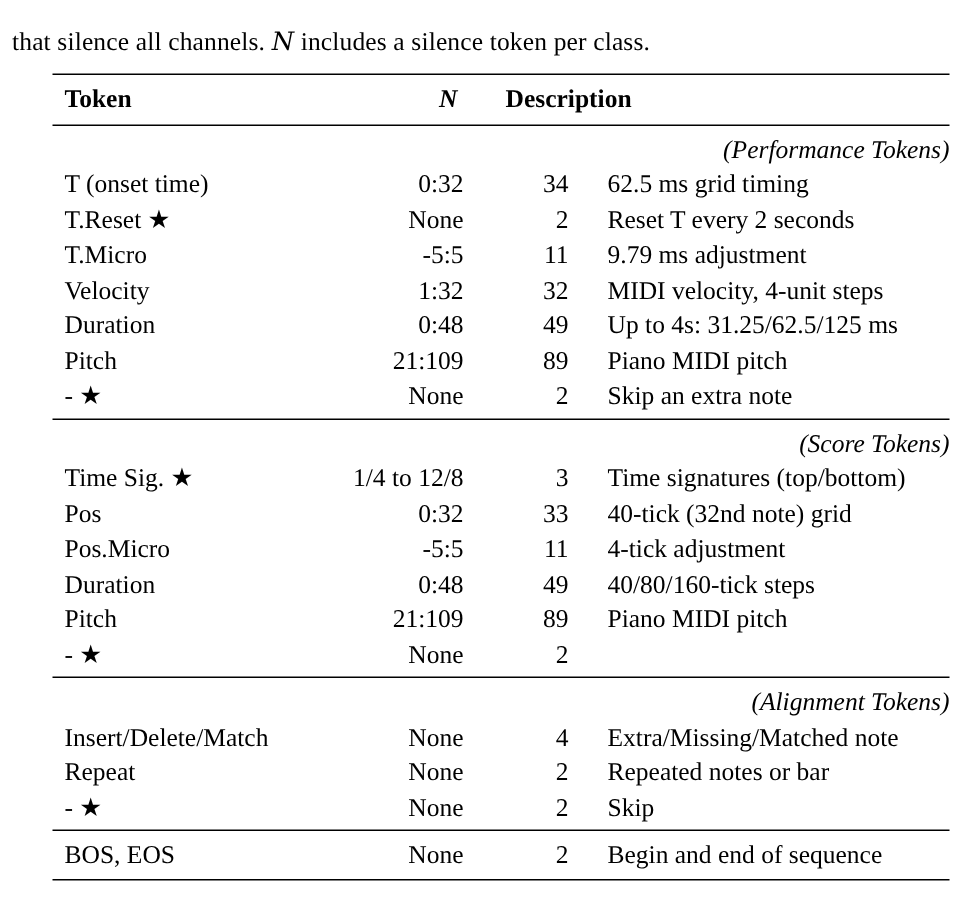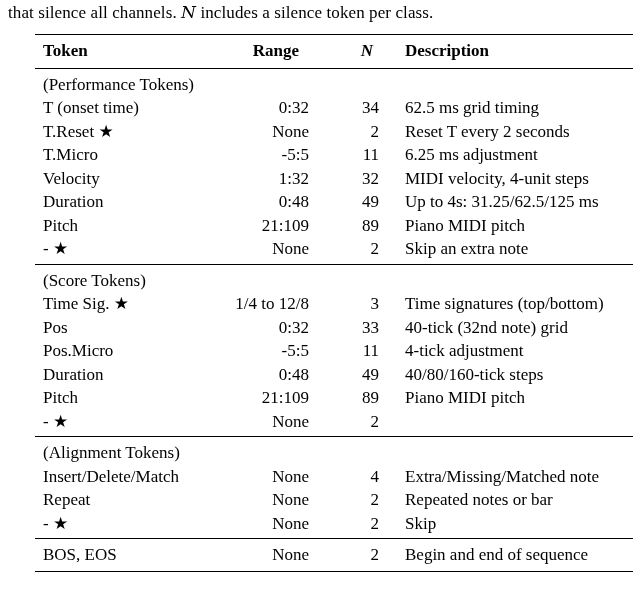--- a/index.html
+++ b/index.html
@@ -7,21 +7,21 @@
     padding: 0;
     background: #ffffff;
     color: #000000;
     font-family: "Liberation Serif", "DejaVu Serif", serif;
     font-size: 17px;
   }
   .page {
     width: 640px;
     height: 598px;
     box-sizing: border-box;
-    padding: 0 7px;
+    padding: 16px 7px;
     overflow: hidden;
     background: #fff;
   }
   .caption {
     padding: 1px 1px 0 1px;
     line-height: 22px;
     margin-bottom: 10px;
     letter-spacing: 0.1px;
   }
   .caption .math-var {
@@ -48,38 +48,39 @@
   .header-row { font-weight: bold; padding: 2px 0 2px 0; }
   .header-row .cell-range { padding-right: 14px; }
   .header-row .cell-n { padding-right: 8px; font-style: italic; }
 
   .rule {
     border: 0;
     border-top: 1.2px solid #000;
     margin: 3px 0 4px 0;
   }
   .section-label {
+    font-style: italic;
     grid-column: 1 / -1;
     padding-left: 8px;
+    text-align: right;
   }
 </style>
 </head>
 <body>
 
 <div class="page">
 
   <div class="caption">
     <span>that silence all channels. </span><span class="math-var">N</span><span> includes a silence token per class.</span>
   </div>
 
   <div class="paper-table">
 
     <div class="row header-row">
       <div class="cell-token">Token</div>
-      <div class="cell-range">Range</div>
       <div class="cell-n">N</div>
       <div class="cell-desc">Description</div>
     </div>
 
     <hr class="rule">
 
     <div id="sections">
         <div class="row">
           <div class="section-label">(Performance Tokens)</div>
         </div>
@@ -92,21 +93,21 @@
         <div class="row">
           <div class="cell-token">T.Reset ★</div>
           <div class="cell-range">None</div>
           <div class="cell-n">2</div>
           <div class="cell-desc">Reset T every 2 seconds</div>
         </div>
         <div class="row">
           <div class="cell-token">T.Micro</div>
           <div class="cell-range">-5:5</div>
           <div class="cell-n">11</div>
-          <div class="cell-desc">6.25 ms adjustment</div>
+          <div class="cell-desc">9.79 ms adjustment</div>
         </div>
         <div class="row">
           <div class="cell-token">Velocity</div>
           <div class="cell-range">1:32</div>
           <div class="cell-n">32</div>
           <div class="cell-desc">MIDI velocity, 4-unit steps</div>
         </div>
         <div class="row">
           <div class="cell-token">Duration</div>
           <div class="cell-range">0:48</div>

